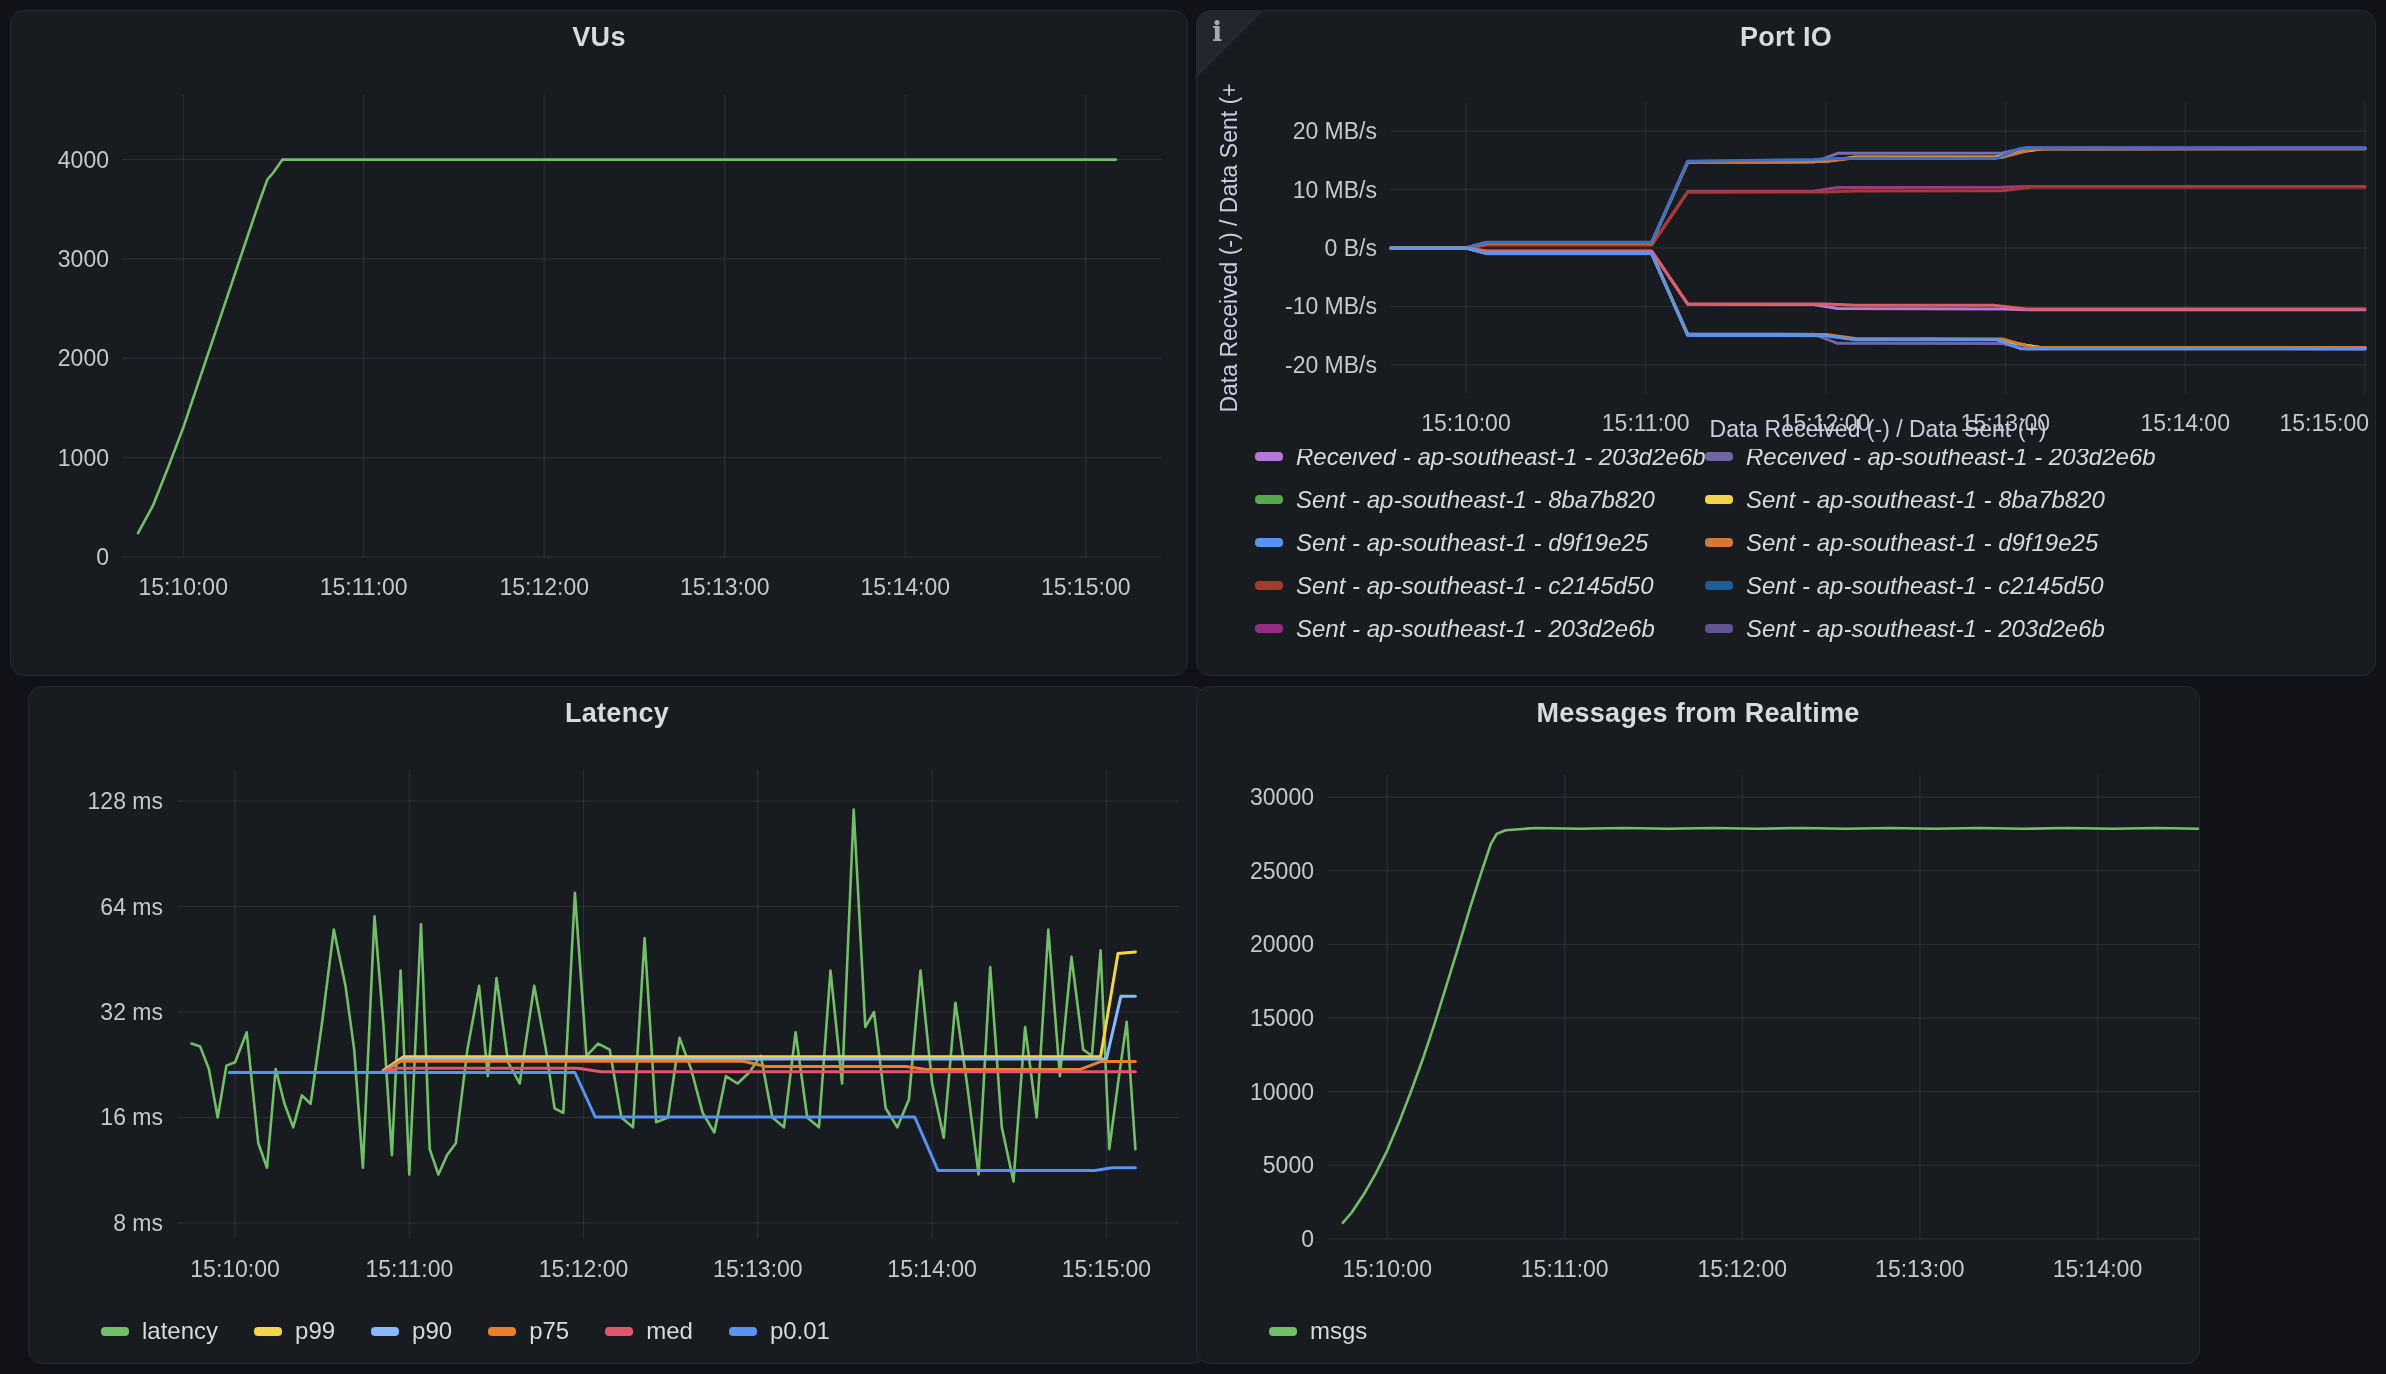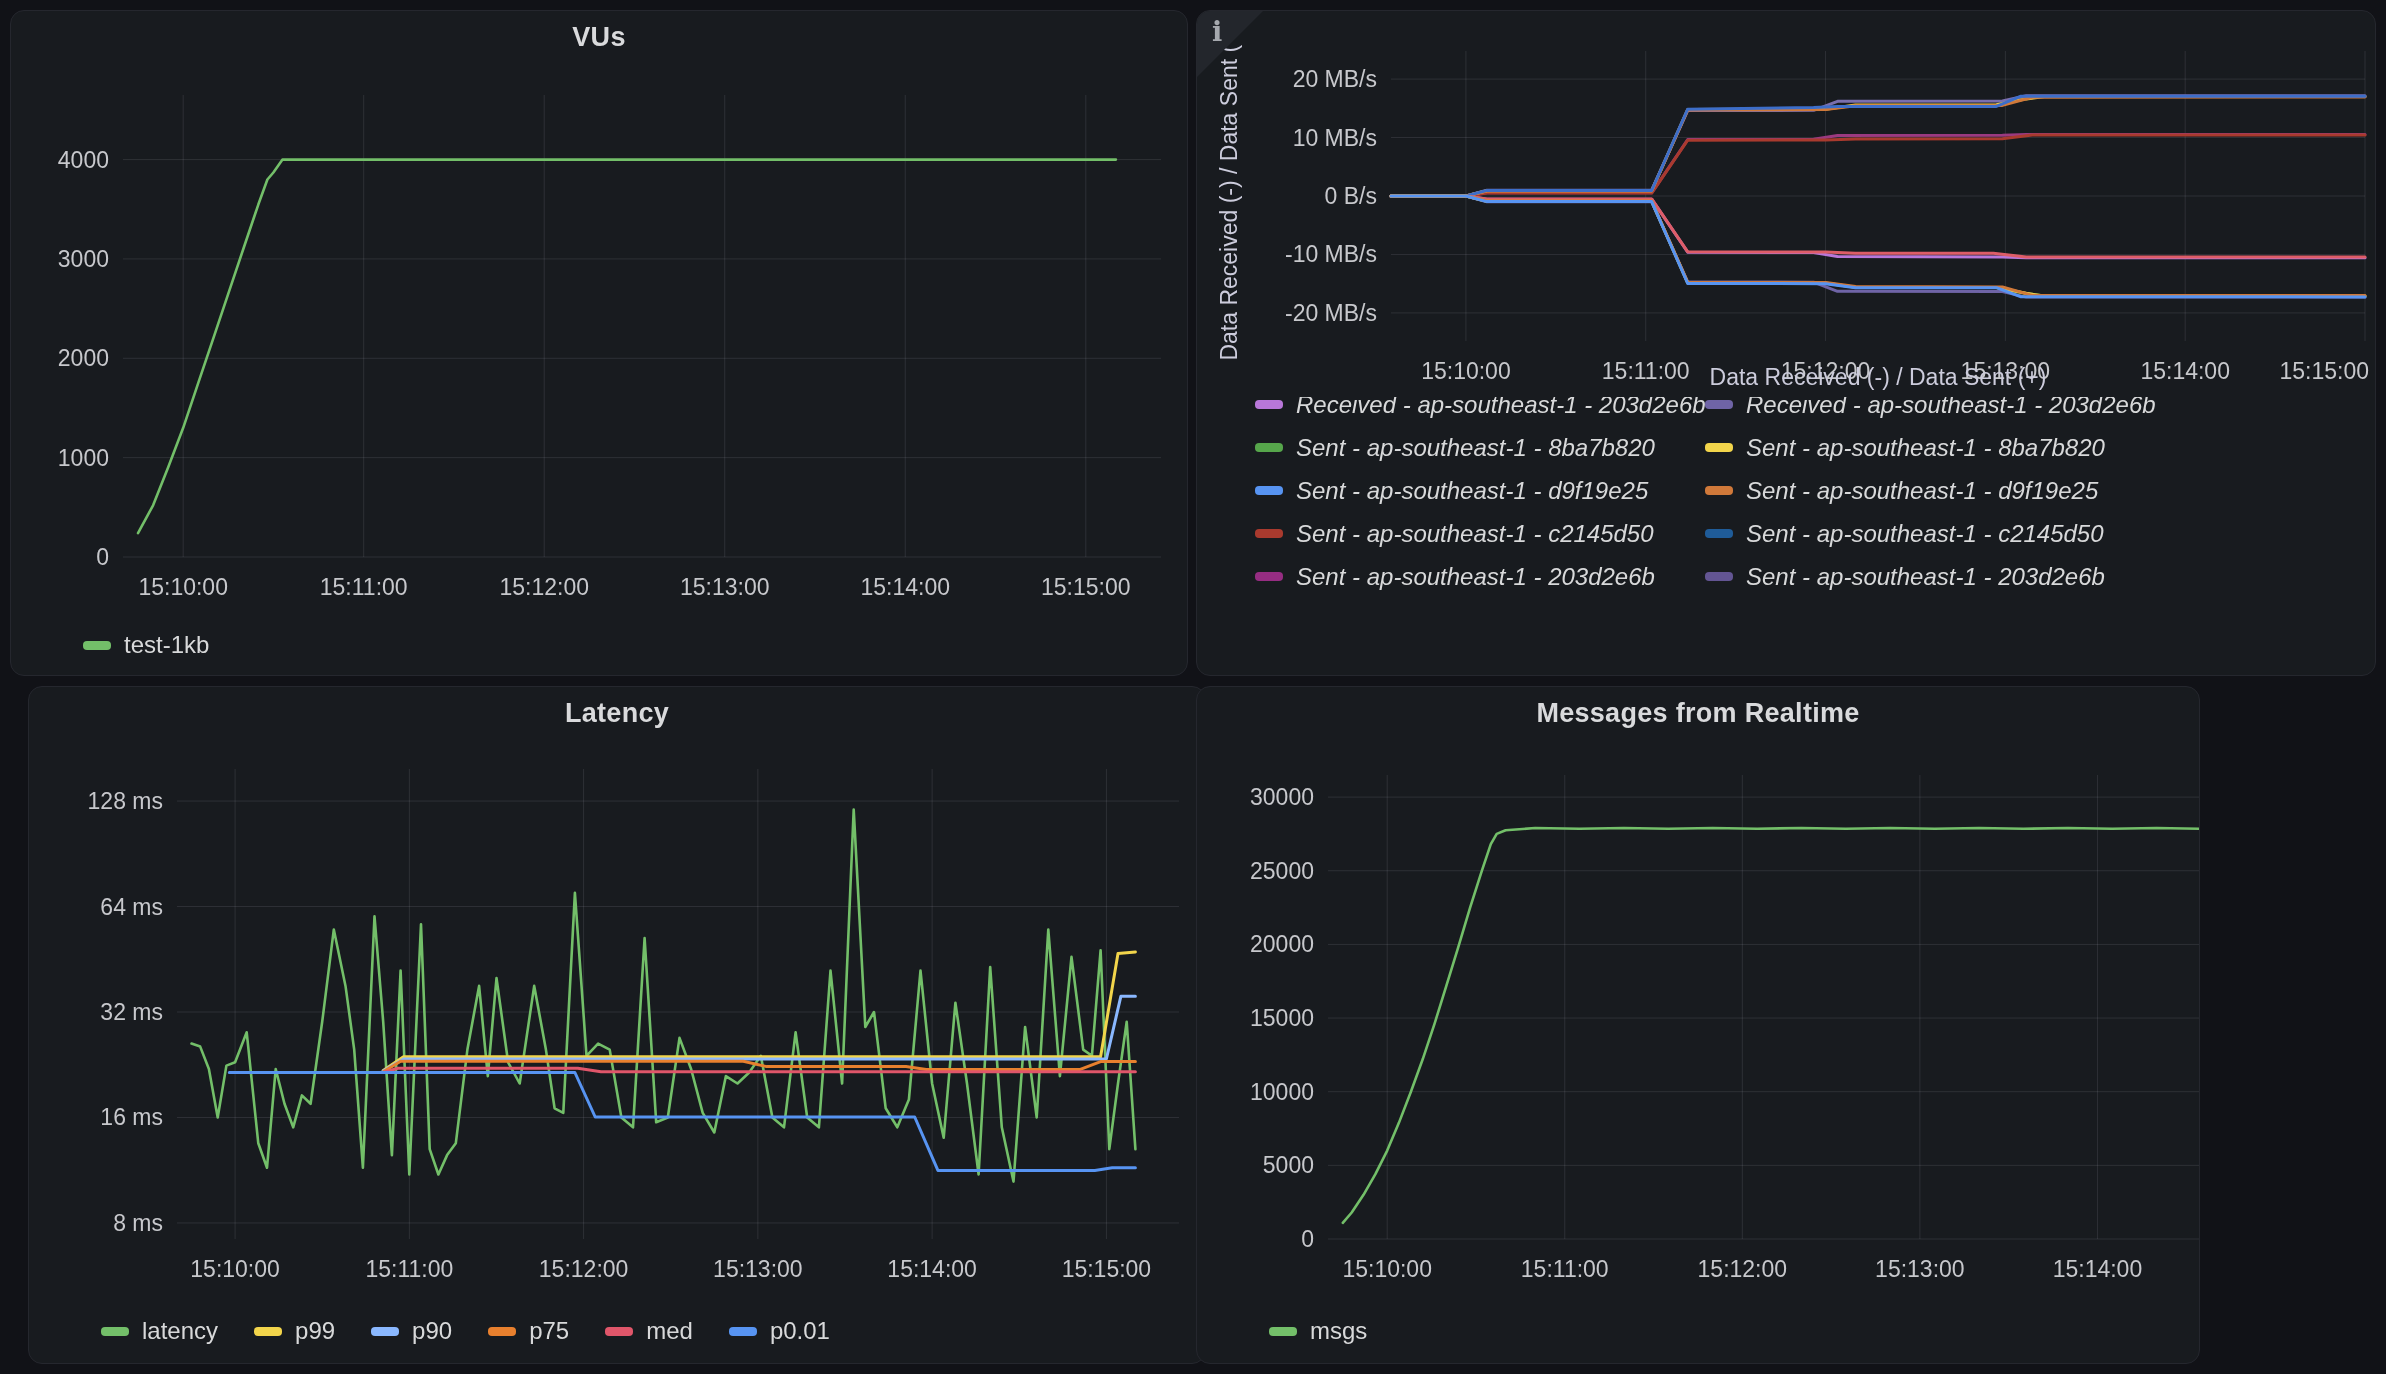--- a/index.html
+++ b/index.html
@@ -60,31 +60,28 @@
       <line x1="533.2173913043479" x2="533.2173913043479" y1="32" y2="494" stroke="rgba(204,204,220,0.12)" stroke-width="1"></line>
       <text x="533.2173913043479" y="532" text-anchor="middle" class="tick">15:12:00</text>
       <line x1="713.7391304347826" x2="713.7391304347826" y1="32" y2="494" stroke="rgba(204,204,220,0.12)" stroke-width="1"></line>
       <text x="713.7391304347826" y="532" text-anchor="middle" class="tick">15:13:00</text>
       <line x1="894.2608695652174" x2="894.2608695652174" y1="32" y2="494" stroke="rgba(204,204,220,0.12)" stroke-width="1"></line>
       <text x="894.2608695652174" y="532" text-anchor="middle" class="tick">15:14:00</text>
       <line x1="1074.782608695652" x2="1074.782608695652" y1="32" y2="494" stroke="rgba(204,204,220,0.12)" stroke-width="1"></line>
       <text x="1074.782608695652" y="532" text-anchor="middle" class="tick">15:15:00</text>
       <polyline points="127.0,470.2 142.1,442.3 157.1,404.6 172.2,364.8 187.2,320.1 202.3,275.4 217.3,230.7 232.3,186.0 247.4,141.3 256.4,116.5 262.4,109.5 271.5,96.6 1104.9,96.6" fill="none" stroke="#73bf69" stroke-width="2.6" stroke-linejoin="round" stroke-linecap="round"></polyline>
     </svg>
-  <div class="legend-row">
-      <div class="legend-item">
-        <span class="swatch" style="background: rgb(115, 191, 105);"></span>
-        <span class="legend-label">test-1kb</span>
-      </div>
-    </div>
 </div>
 
 <div class="panel" style="left:1196px;top:10px;width:1180px;height:666px">
   <div class="corner"></div>
   <div class="corner-i">i</div>
+  <div class="panel-header">
+    <span class="panel-title">Port IO</span>
+  </div>
   <svg class="plot" width="1178" height="386">
       <line x1="194" x2="1168" y1="68.0645161290323" y2="68.0645161290323" stroke="rgba(204,204,220,0.12)" stroke-width="1"></line>
       <text x="180" y="76.0645161290323" text-anchor="end" class="tick">20 MB/s</text>
       <line x1="194" x2="1168" y1="126.53225806451614" y2="126.53225806451614" stroke="rgba(204,204,220,0.12)" stroke-width="1"></line>
       <text x="180" y="134.53225806451616" text-anchor="end" class="tick">10 MB/s</text>
       <line x1="194" x2="1168" y1="185" y2="185" stroke="rgba(204,204,220,0.12)" stroke-width="1"></line>
       <text x="180" y="193" text-anchor="end" class="tick">0 B/s</text>
       <line x1="194" x2="1168" y1="243.46774193548387" y2="243.46774193548387" stroke="rgba(204,204,220,0.12)" stroke-width="1"></line>
       <text x="180" y="251.46774193548387" text-anchor="end" class="tick">-10 MB/s</text>
       <line x1="194" x2="1168" y1="301.93548387096774" y2="301.93548387096774" stroke="rgba(204,204,220,0.12)" stroke-width="1"></line>

